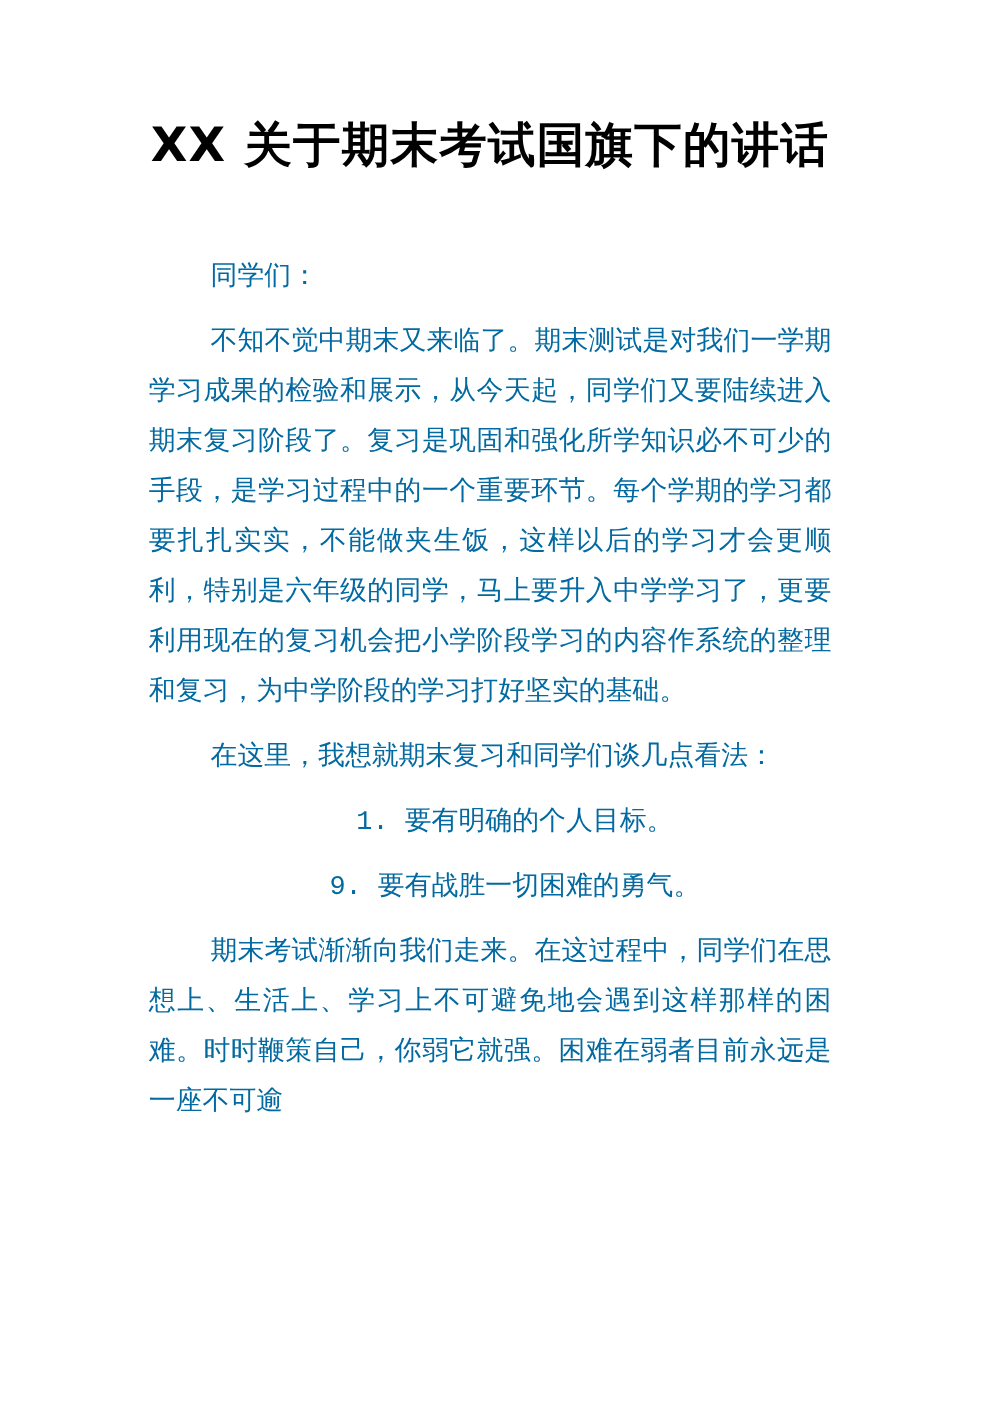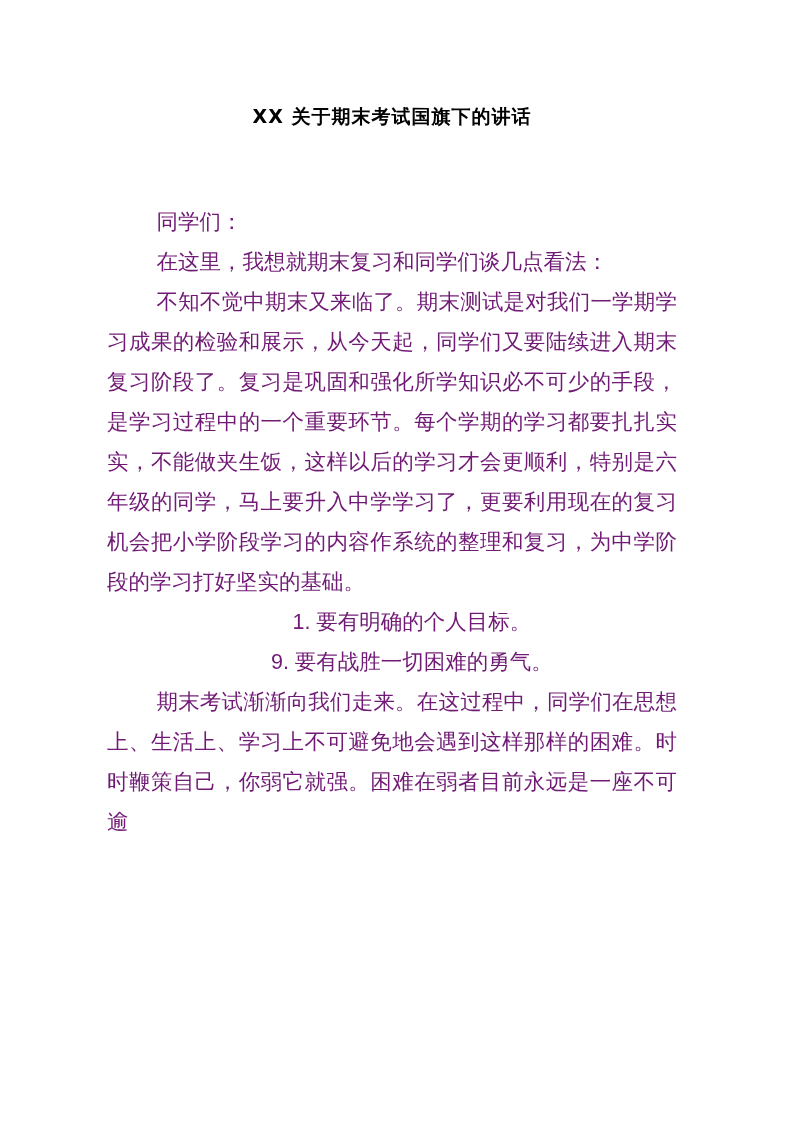--- a/index.html
+++ b/index.html
@@ -17,33 +17,33 @@
   .content {
     position: absolute;
     left: 107px;
     top: 96px;
     width: 570px;
   }
   .doc-title {
     margin: 0 0 66px 0;
     font-family: "DejaVu Sans", "Liberation Sans", sans-serif;
     font-weight: bold;
-    font-size: 19px;
+    font-size: 38px;
     line-height: 40px;
     letter-spacing: 1px;
     text-align: center;
     color: #000000;
     white-space: nowrap;
   }
   .para {
-    margin: 0;
-    font-family: Liberation Sans, sans-serif;
+    margin: 12px;
+    font-family: Liberation Mono, monospace;
     font-size: 21.5px;
     line-height: 40px;
-    color: #701a75;
+    color: #0369a1;
     text-align: justify;
     text-justify: inter-ideograph;
     text-indent: 2.3em;
     word-break: break-all;
   }
   .para.numbered {
     text-indent: 1.85em;
     text-align: center;
   }
   .para.salutation {
@@ -52,23 +52,23 @@
 </style>
 </head>
 <body>
 
 <div class="page">
   <div class="content">
     <h1 class="doc-title">XX 关于期末考试国旗下的讲话</h1>
 
     <p class="para salutation">同学们：</p>
 
+    <p class="para">不知不觉中期末又来临了。期末测试是对我们一学期学习成果的检验和展示，从今天起，同学们又要陆续进入期末复习阶段了。复习是巩固和强化所学知识必不可少的手段，是学习过程中的一个重要环节。每个学期的学习都要扎扎实实，不能做夹生饭，这样以后的学习才会更顺利，特别是六年级的同学，马上要升入中学学习了，更要利用现在的复习机会把小学阶段学习的内容作系统的整理和复习，为中学阶段的学习打好坚实的基础。</p>
+
     <p class="para">在这里，我想就期末复习和同学们谈几点看法：</p>
-
-    <p class="para">不知不觉中期末又来临了。期末测试是对我们一学期学习成果的检验和展示，从今天起，同学们又要陆续进入期末复习阶段了。复习是巩固和强化所学知识必不可少的手段，是学习过程中的一个重要环节。每个学期的学习都要扎扎实实，不能做夹生饭，这样以后的学习才会更顺利，特别是六年级的同学，马上要升入中学学习了，更要利用现在的复习机会把小学阶段学习的内容作系统的整理和复习，为中学阶段的学习打好坚实的基础。</p>
 
     <p class="para numbered">1. 要有明确的个人目标。</p>
 
 
     <p class="para numbered">9. 要有战胜一切困难的勇气。</p>
 
     <p class="para">期末考试渐渐向我们走来。在这过程中，同学们在思想上、生活上、学习上不可避免地会遇到这样那样的困难。时时鞭策自己，你弱它就强。困难在弱者目前永远是一座不可逾</p>
   </div>
 </div>
 

